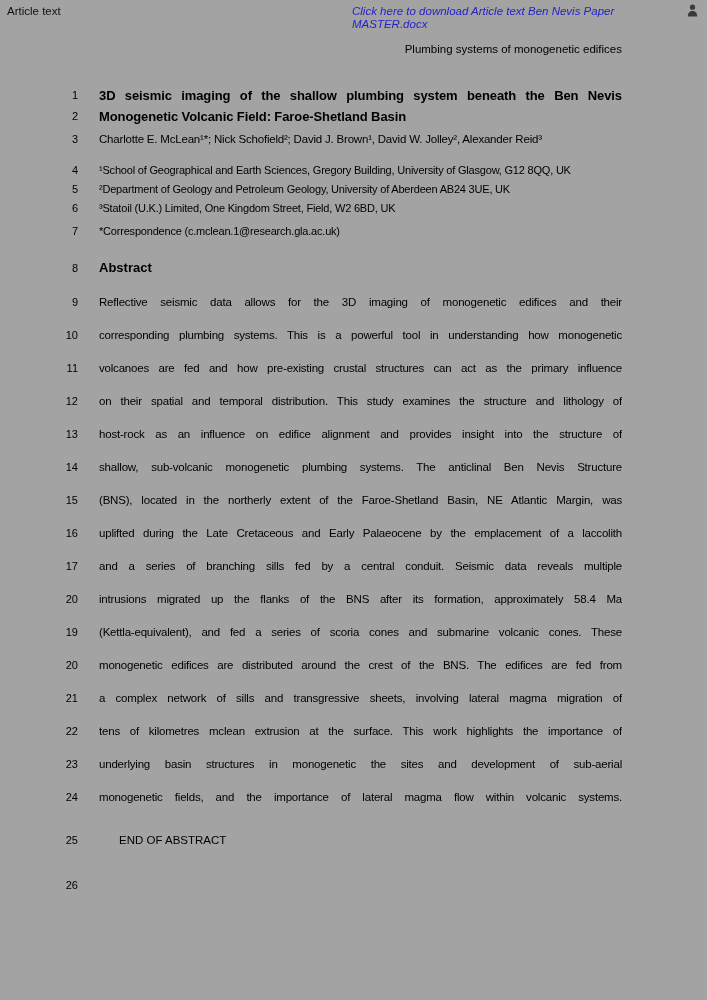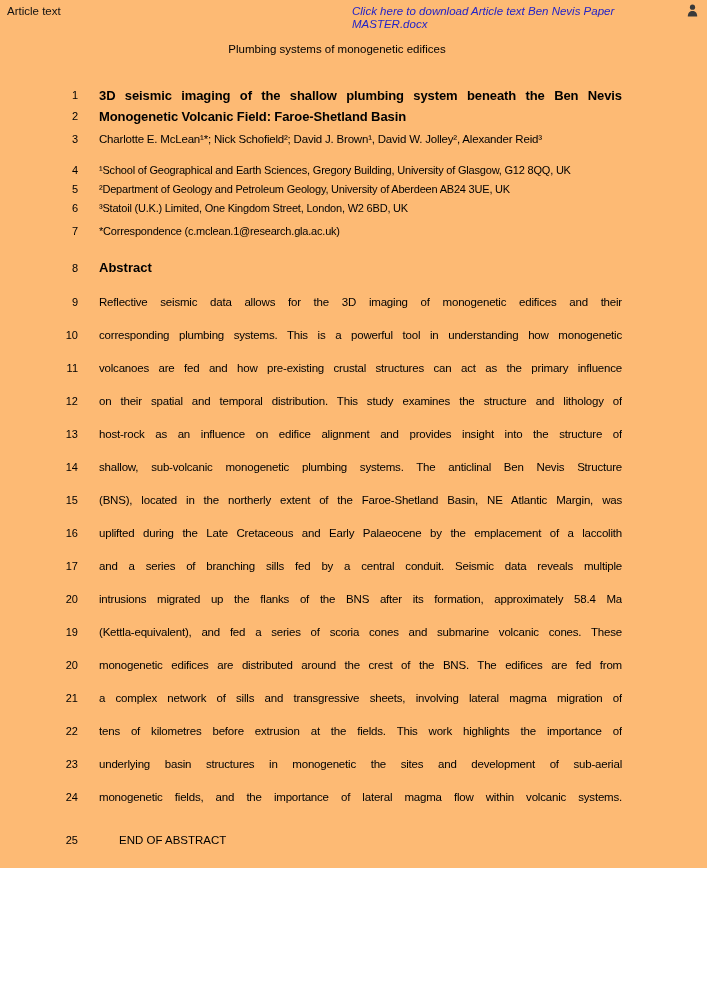--- a/index.html
+++ b/index.html
@@ -1,20 +1,20 @@
 <!DOCTYPE html>
 <html><head>
 <meta charset="utf-8">
 <style>
   html, body { margin: 0; padding: 0; background: #ffffff; }
   .page {
     position: relative;
     width: 707px;
-    height: 868px;
-    background: #fdba74;
+    height: 1000px;
+    background: #a3a3a3;
     font-family: "Liberation Sans", sans-serif;
     color: #000000;
     overflow: hidden;
   }
   
   .topbar { position: relative; height: 30px; }
   .field-label {
     position: absolute; left: 7px; top: 5px;
     font-size: 11.5px; color: #111;
   }
@@ -24,21 +24,21 @@
     color: #2323c8; text-decoration: none; cursor: pointer;
   }
   .corner-icon {
     position: absolute; right: 9px; top: 4px;
     width: 11px; height: 13px; display: inline-block; cursor: pointer;
   }
   .corner-icon svg { display: block; }
   
   .running-head {
     margin: 13px 85px 0 52px;
-    text-align: center;
+    text-align: right;
     font-size: 11.5px;
     color: #000;
   }
   
   .manuscript { margin: 30px 85px 0 52px; }
   .ms-row { display: flex; align-items: flex-start; }
   .line-num {
     flex: none; width: 26px; text-align: right;
     font-size: 11px; color: #000;
   }
@@ -109,21 +109,21 @@
       <div class="ms-row affiliation">
         <span class="line-num">4</span>
         <span class="line-text">¹School of Geographical and Earth Sciences, Gregory Building, University of Glasgow, G12 8QQ, UK</span>
       </div>
       <div class="ms-row affiliation">
         <span class="line-num">5</span>
         <span class="line-text">²Department of Geology and Petroleum Geology, University of Aberdeen AB24 3UE, UK</span>
       </div>
       <div class="ms-row affiliation">
         <span class="line-num">6</span>
-        <span class="line-text">³Statoil (U.K.) Limited, One Kingdom Street, London, W2 6BD, UK</span>
+        <span class="line-text">³Statoil (U.K.) Limited, One Kingdom Street, Field, W2 6BD, UK</span>
       </div>
       <div class="ms-row correspondence">
         <span class="line-num">7</span>
         <span class="line-text">*Correspondence (c.mclean.1@research.gla.ac.uk)</span>
       </div>
       <div class="ms-row heading">
         <span class="line-num">8</span>
         <span class="line-text">Abstract</span>
       </div>
       <div class="ms-row abstract">
@@ -173,21 +173,21 @@
       <div class="ms-row abstract">
         <span class="line-num">20</span>
         <span class="line-text">monogenetic edifices are distributed around the crest of the BNS. The edifices are fed from</span>
       </div>
       <div class="ms-row abstract">
         <span class="line-num">21</span>
         <span class="line-text">a complex network of sills and transgressive sheets, involving lateral magma migration of</span>
       </div>
       <div class="ms-row abstract">
         <span class="line-num">22</span>
-        <span class="line-text">tens of kilometres before extrusion at the fields. This work highlights the importance of</span>
+        <span class="line-text">tens of kilometres mclean extrusion at the surface. This work highlights the importance of</span>
       </div>
       <div class="ms-row abstract">
         <span class="line-num">23</span>
         <span class="line-text">underlying basin structures in monogenetic the sites and development of sub-aerial</span>
       </div>
       <div class="ms-row abstract">
         <span class="line-num">24</span>
         <span class="line-text">monogenetic fields, and the importance of lateral magma flow within volcanic systems.</span>
       </div>
       <div class="ms-row end">

